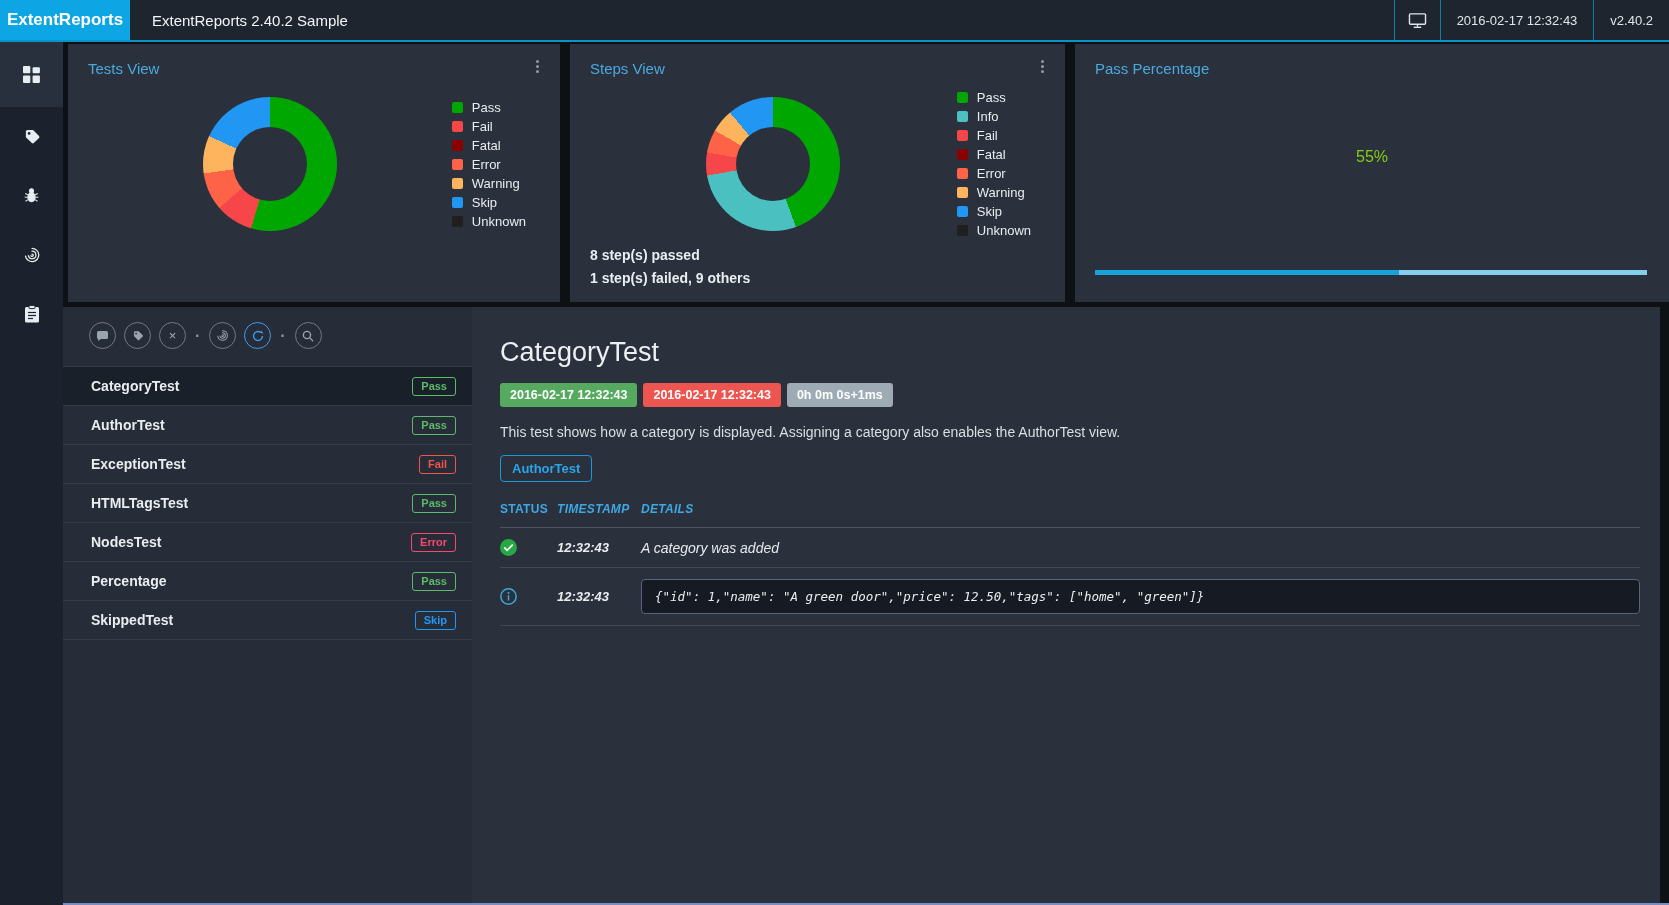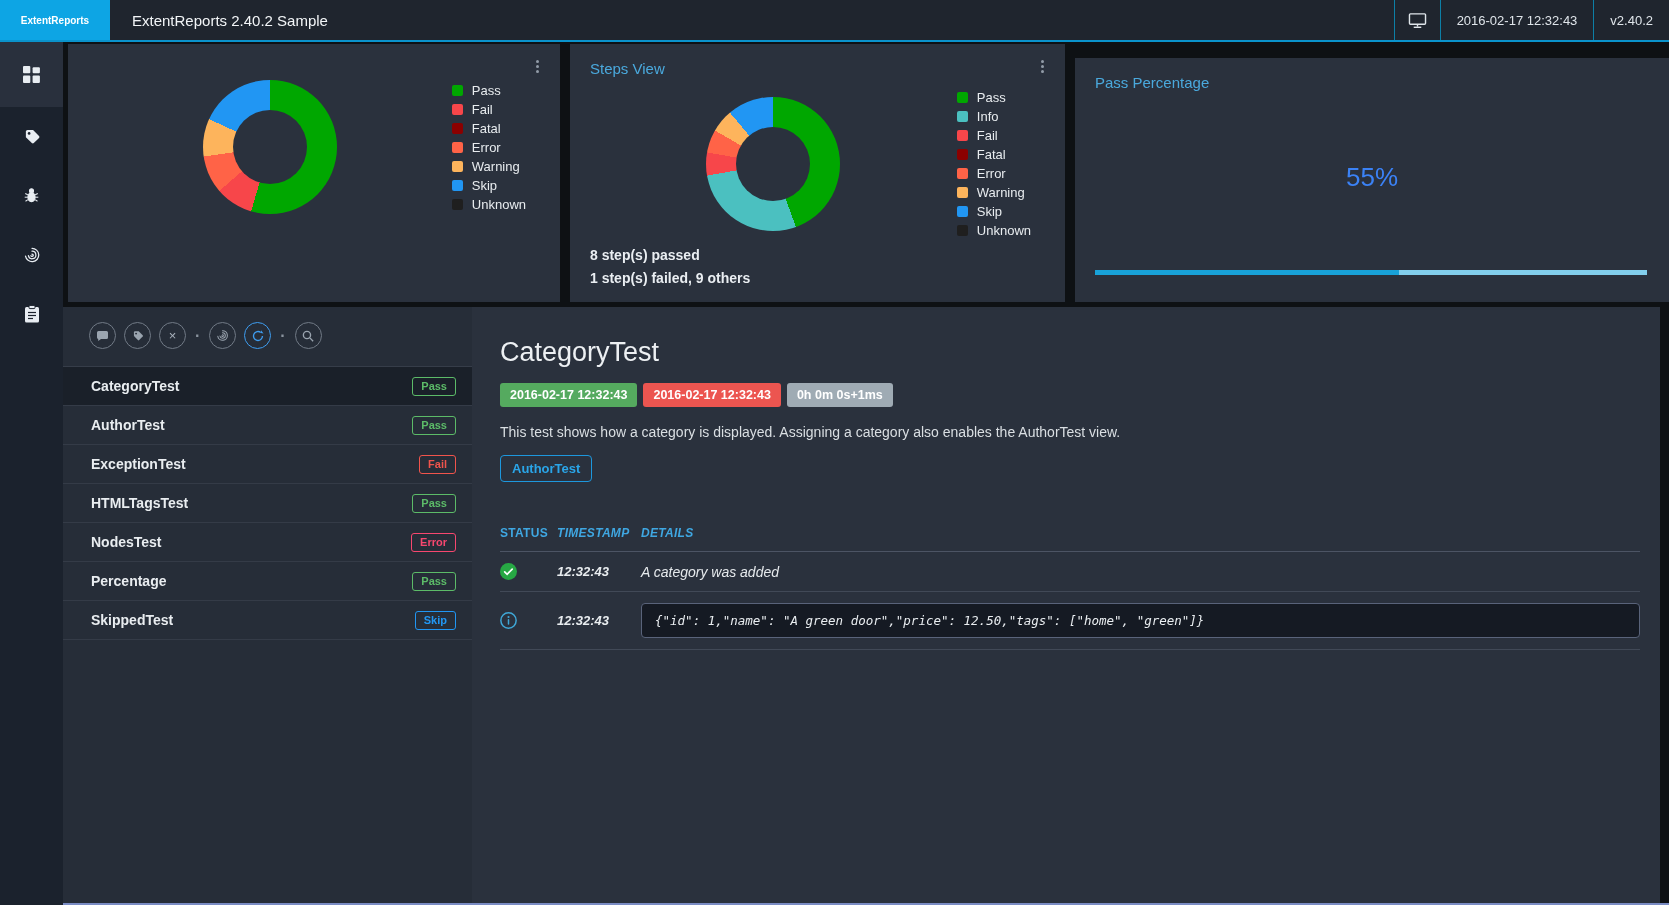--- a/index.html
+++ b/index.html
@@ -1,50 +1,50 @@
 <!DOCTYPE html>
 <html><head>
 <meta charset="utf-8">
 <style>
   * { margin:0; padding:0; box-sizing:border-box; }
   html,body { width:1669px; height:905px; overflow:hidden; }
   body { background:#0e1114; font-family:"Liberation Sans", sans-serif; color:#e6eaee; }
 
   
   .navbar { height:42px; display:flex; align-items:stretch; background:#1f252e; border-bottom:2px solid #0a93cc; }
-  .brand { width:110px; background:#0da5e4; color:#fff; font-size:10px; font-weight:600; display:flex; align-items:center; justify-content:center;text-align:center; }
+  .brand { width:130px; background:#0da5e4; color:#fff; font-size:17px; font-weight:600; display:flex; align-items:center; justify-content:center;text-align:center; }
   .nav-title { display:flex; align-items:center; margin-left:22px; font-size:15px; color:#f2f5f7; }
   .nav-spacer { flex:1; }
   .nav-right { display:flex; align-items:stretch; }
   .nav-cell { display:flex; align-items:center; padding:0 16px; font-size:13px; color:#dfe5ea; border-left:1px solid #0d7fa6; }
   .nav-cell.icon-cell { padding:0 13px; }
 
   
   .layout { display:flex; height:863px; }
   .sidebar { width:63px; background:#1b222d; display:flex; flex-direction:column; }
   .side-item { height:59px; display:flex; align-items:center; justify-content:center; cursor:pointer; }
   .side-item.active { background:#29303d; height:65px; }
   .main { flex:1; display:flex; flex-direction:column; background:#0e1114; border-bottom:2px solid #7a8cc4; }
 
   
   .cards-row { display:flex; gap:10px; padding-left:5px; margin-top:2px; height:258px; }
   .card { background:#2a313d; position:relative; padding:16px 20px; }
-  .card-tests { width:492px; } .card-steps { width:495px; } .card-pass { width:594px;margin-top:14px; }
+  .card-tests { width:492px; } .card-steps { width:495px; } .card-pass { width:594px; }
   .card-title { color:#4aa9dd; font-size:15px; }
   .kebab { position:absolute; top:14px; right:16px; width:14px; display:flex; flex-direction:column; align-items:center; gap:2px; cursor:pointer; padding:2px; }
   .kebab i { width:3px; height:3px; border-radius:50%; background:#929ca8; }
   .card-body { display:flex; align-items:center; height:170px; margin-top:2px; }
   .donut-zone { flex:1; display:flex; justify-content:center; }
   .donut { width:134px; height:134px; border-radius:50%; position:relative; }
   .donut::after { content:""; position:absolute; inset:30px; border-radius:50%; background:#2a313d; }
   .legend { padding-right:14px; display:flex; flex-direction:column; gap:4px; }
   .legend-item { display:flex; align-items:center; font-size:13px; color:#e8ecef; cursor:pointer; }
   .legend-item .sw { width:11px; height:11px; border-radius:2px; margin-right:9px; flex:0 0 auto; }
   .card-foot { position:absolute; left:20px; bottom:12px; font-size:14px; font-weight:600; color:#eaeef2; line-height:1.65; }
-  .pass-value { position:absolute; top:104px; left:0; right:0; text-align:center; font-size:26px; color:#3b82f6; }
+  .pass-value { position:absolute; top:104px; left:0; right:0; text-align:center; font-size:16px; color:#84cc16; }
   .progress { position:absolute; left:20px; right:22px; bottom:27px; height:5px; background:#82ceec; }
   .progress .fill { height:100%; background:#18a2d9; }
 
   
   .content-row { flex:1; display:flex; margin-top:5px; margin-right:9px; min-height:0; }
   .tests-panel { width:409px; background:#262d38; display:flex; flex-direction:column; }
   .tests-header { padding:27px 28px 23px; border-bottom:1px solid #363d49; font-family:"Liberation Serif", serif; font-size:16px; font-weight:700; letter-spacing:1.5px; color:#99a2ac; }
   .tests-toolbar { display:flex; align-items:center; gap:8px; padding:15px 20px 17px 26px; border-bottom:1px solid #363d49; }
   .tbtn { width:27px; height:27px; border-radius:50%; border:1px solid #717a86; display:flex; align-items:center; justify-content:center; color:#aab3bd; font-size:13px; cursor:pointer; background:transparent; }
   .tbtn.accent { border-color:#3e9df0; color:#3e9df0; }
@@ -56,21 +56,21 @@
   .badge { margin-left:auto; font-size:11px; font-weight:700; padding:2px 8px 3px; border-radius:3px; border:1px solid currentColor; }
   .badge-pass { color:#5cbb68; } .badge-fail { color:#f1544c; } .badge-error { color:#f7476f; } .badge-skip { color:#2196f3; }
 
   .detail-panel { flex:1; background:#2a313d; padding:30px 20px 0 28px; min-width:0; }
   .detail-title { font-size:27px; font-weight:400; color:#edf0f3; margin-bottom:15px; }
   .tbadges { display:flex; gap:6px; }
   .tbadge { font-size:12.5px; font-weight:700; color:#fff; padding:5px 10px; border-radius:3px; }
   .tbadge.start { background:#55aa5f; } .tbadge.end { background:#ec5550; } .tbadge.dur { background:#9fabb4; }
   .desc { font-size:14px; color:#dadfe3; margin:17px 0 15px; }
   .chip { display:inline-block; border:1px solid #1d97dd; color:#2aa5e8; font-size:13px; font-weight:700; padding:5px 11px; border-radius:4px; cursor:pointer; }
-  .log-table { margin-top:44px; }
+  .log-table { margin-top:20px; }
   .log-head { display:flex; padding-bottom:11px; border-bottom:1px solid #4c5464; }
   .log-head span { font-size:12px; font-weight:700; color:#3fa7e2; letter-spacing:.3px; }
   .col-status { width:57px; flex:0 0 auto; } .col-ts { width:84px; flex:0 0 auto;font-style:italic; } .col-det { flex:1; min-width:0;font-style:italic; }
   .log-row { display:flex; align-items:center; padding:11px 0; border-bottom:1px solid #414957; }
   .log-row .ts { font-size:13px; font-weight:700; color:#e8ecef; }
   .log-row .det-text { font-size:14px; color:#e6eaed; }
   .code { background:#151a23; border:1px solid #59637a; border-radius:4px; padding:9px 13px; font-family:"DejaVu Sans Mono", monospace; font-size:12.5px; color:#eaeef1; white-space:nowrap; overflow:hidden; }
   .sicon { display:flex; align-items:center; }
 </style>
 </head>
@@ -152,20 +152,21 @@
         </svg>
       </span>
     </div>
   </div>
 
   <div class="main">
 
     <div class="cards-row">
 
       <div class="card card-tests">
+        <div class="card-title">Tests View</div>
         <div class="kebab">
             <i></i>
             <i></i>
             <i></i>
           </div>
         <div class="card-body">
           <div class="donut-zone">
             <div class="donut" style="background: conic-gradient(rgb(0, 167, 0) 0deg, rgb(0, 167, 0) 196.364deg, rgb(247, 70, 74) 196.364deg, rgb(247, 70, 74) 229.091deg, rgb(255, 99, 71) 229.091deg, rgb(255, 99, 71) 261.818deg, rgb(253, 180, 92) 261.818deg, rgb(253, 180, 92) 294.545deg, rgb(33, 150, 243) 294.545deg, rgb(33, 150, 243) 360deg);"></div>
           </div>
           <div class="legend">

